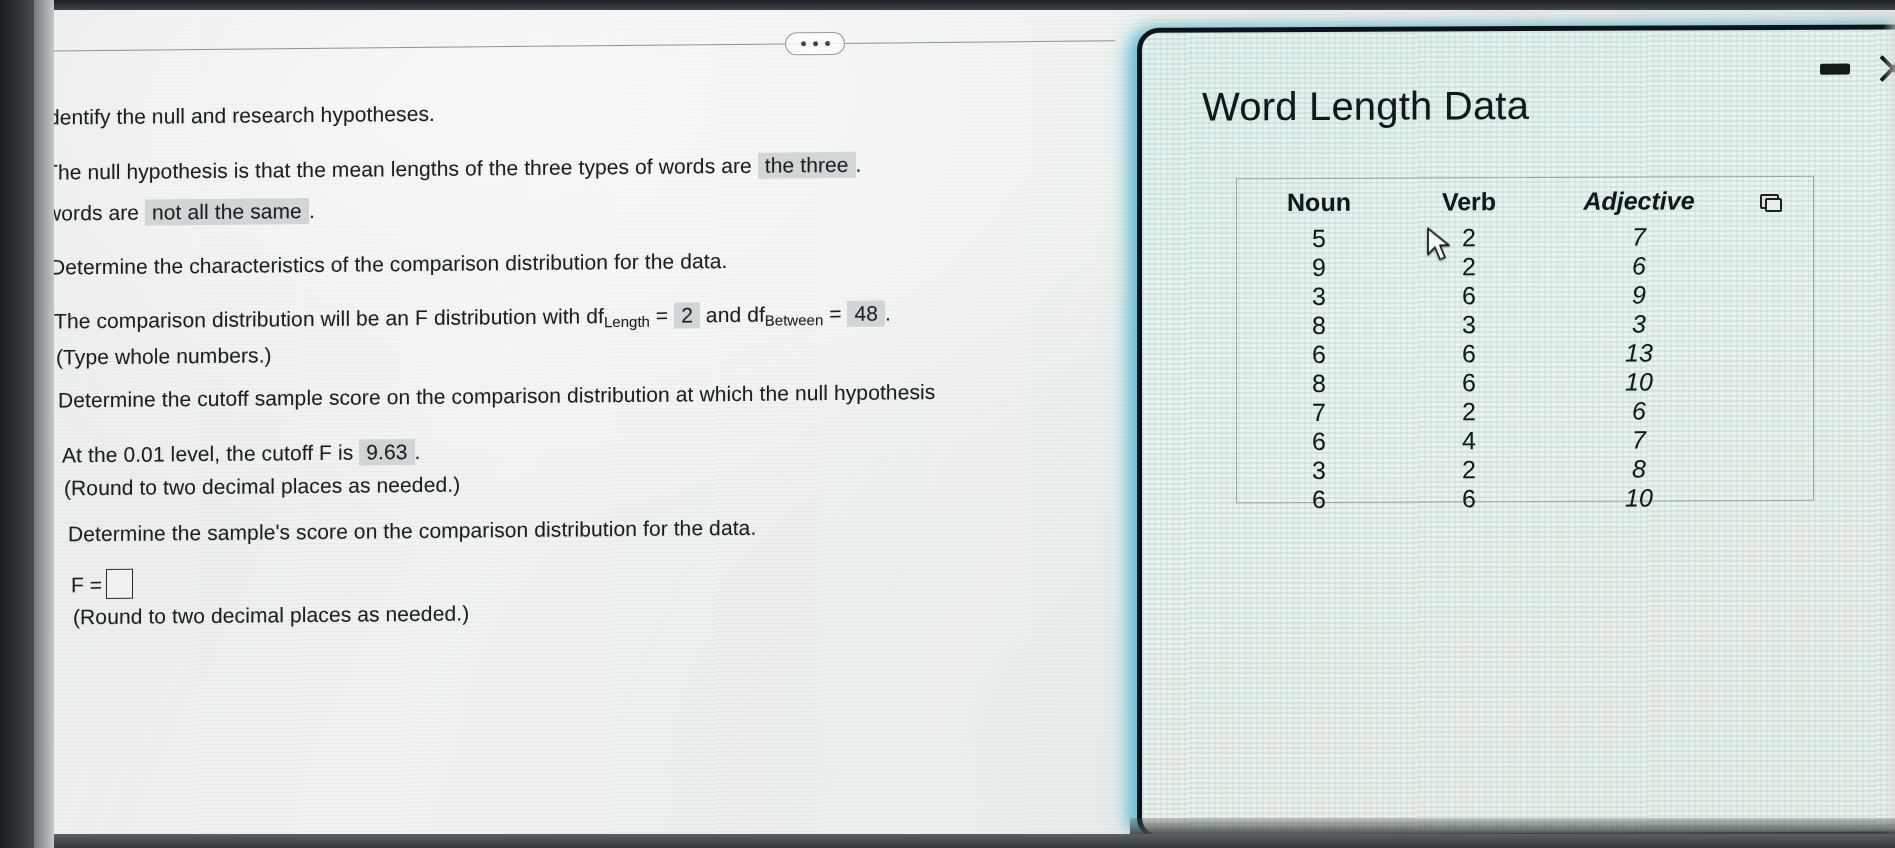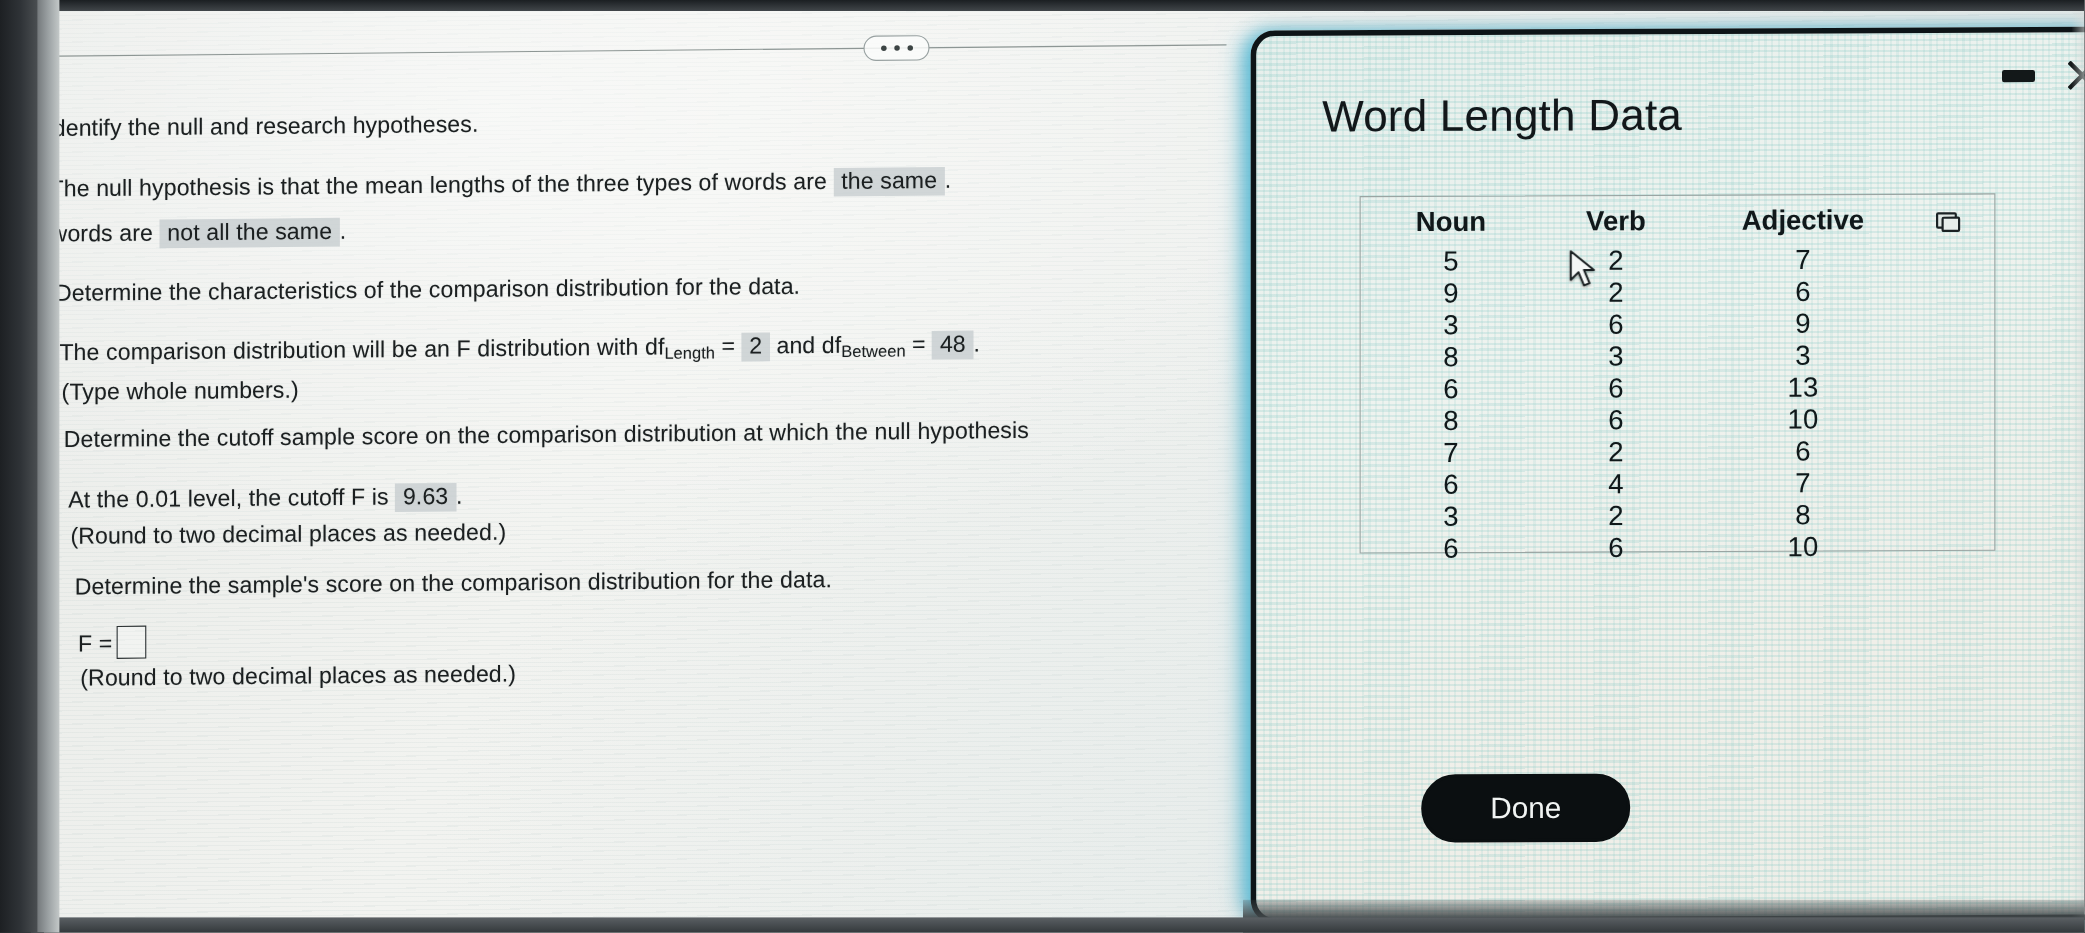--- a/index.html
+++ b/index.html
@@ -204,21 +204,21 @@
     font-weight: normal;
     text-shadow: 0 0 1px rgba(95,135,135,.3);
   }
   table.wl th {
     font-weight: bold;
     font-size: 25px;
     padding-bottom: 7px;
   }
   table.wl th.c1, table.wl td.c1 { width: 150px; text-align: center; }
   table.wl th.c2, table.wl td.c2 { width: 150px; }
-  table.wl th.c3, table.wl td.c3 { width: 190px; }
+  table.wl th.c3, table.wl td.c3 { width: 190px; font-style: italic; }
   table.wl th.c4 { width: 70px; }
 
   .copy-icon {
     display:inline-block;
     position: relative;
     width: 19px; height: 15px;
     border: 2.2px solid #1a2224;
     background: #dfe7e4;
     border-radius: 2px;
   }
@@ -307,21 +307,21 @@
         <i></i>
         <i></i>
         <i></i>
       </div>
     </div>
 
     <div class="line l1">Identify the null and research hypotheses.</div>
 
     <div class="line l2">
       <span>The null hypothesis is that the mean lengths of the three types of words are</span>
-      <span class="ans">the same</span><span>.</span>
+      <span class="ans">the three</span><span>.</span>
     </div>
 
     <div class="line l3">
       <span>words are</span>
       <span class="ans">not all the same</span><span>.</span>
     </div>
 
     <div class="line l4">Determine the characteristics of the comparison distribution for the data.</div>
 
     <div class="line l5">
@@ -436,21 +436,20 @@
       </tbody>
     </table>
 
     <div class="cursor">
       <svg width="30" height="38" viewBox="0 0 30 38" xmlns="http://www.w3.org/2000/svg">
         <path d="M1 1 L1 27 L8 20 L13 32 L18 30 L13 18 L22 18 Z" fill="#f4f7f6" stroke="#1a2022" stroke-width="1.8" stroke-linejoin="round"></path>
       </svg>
     </div>
 
     <div class="dlg-buttons">
-      <div class="btn-done">Done</div>
     </div>
   </div>
 
   <div class="left-bezel-2"></div>
   <div class="left-bezel"></div>
   <div class="top-dark"></div>
   <div class="bottom-right-strip"></div>
   <div class="bottom-strip"></div>
   <div class="right-glow"></div>
 </div>

